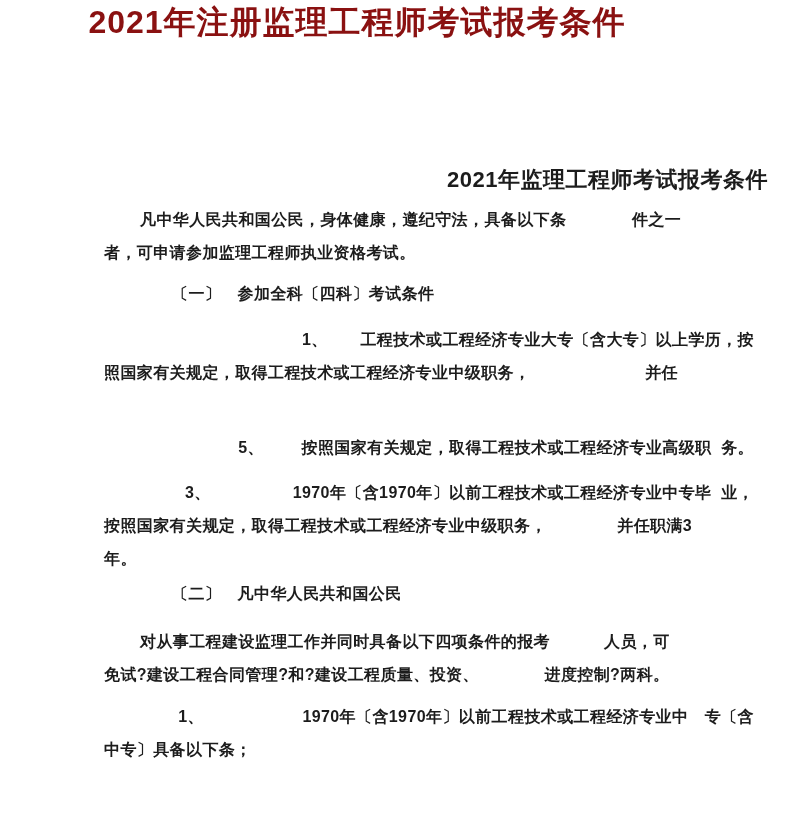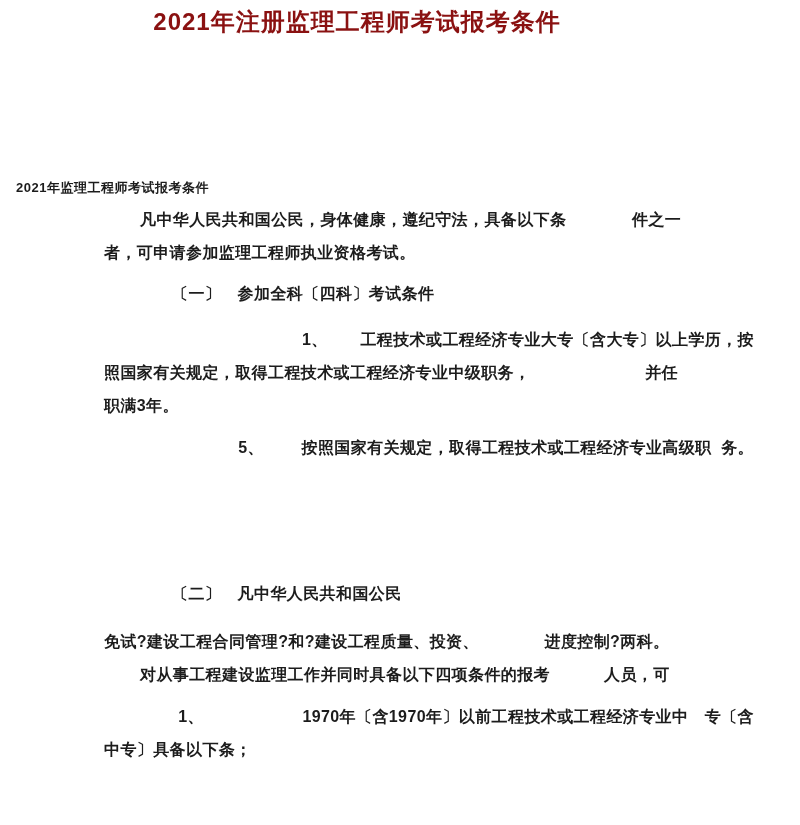--- a/index.html
+++ b/index.html
@@ -16,34 +16,34 @@
     font-family: "Liberation Sans", "DejaVu Sans", sans-serif;
     color: #1c1c1c;
   }
   .main-title {
     position: absolute;
     top: 2px;
     left: 0;
     width: 714px;
     margin: 0;
     text-align: center;
-    font-size: 24px;
+    font-size: 32px;
     line-height: 40px;
     font-weight: bold;
     letter-spacing: 1px;
     white-space: pre;
   }
   .doc-heading {
     position: absolute;
     top: 155px;
     left: 0;
     width: 760px;
-    margin: 16px;
-    text-align: left;
-    font-size: 13px;
+    margin: 8px;
+    text-align: right;
+    font-size: 22px;
     line-height: 33px;
     font-weight: bold;
     letter-spacing: 0.5px;
     white-space: pre;
   }
   .block {
     position: absolute;
     left: 104px;
     width: 650px;
     font-size: 16px;
@@ -72,35 +72,39 @@
   </div>
 
   <div class="block" style="top:203px">
     <div class="line first-para">凡中华人民共和国公民，身体健康，遵纪守法，具备以下条　　　　件之一</div>
     <div class="line">者，可申请参加监理工程师执业资格考试。</div>
   </div>
 
   <div class="block" style="top:323px">
     <div class="line first-item">1、　　工程技术或工程经济专业大专〔含大专〕以上学历，按</div>
     <div class="line">照国家有关规定，取得工程技术或工程经济专业中级职务，　　　　　　　并任</div>
-    <div class="line">职满3年。</div>
   </div>
 
   <div class="block" style="top:431px">
     <div class="line first-item">5、　　 按照国家有关规定，取得工程技术或工程经济专业高级职  务。</div>
   </div>
 
+  <div class="block" style="top:476px">
+    <div class="line first-item">3、　　　　　1970年〔含1970年〕以前工程技术或工程经济专业中专毕  业，</div>
+    <div class="line">按照国家有关规定，取得工程技术或工程经济专业中级职务，　　　　 并任职满3</div>
+    <div class="line">年。</div>
+  </div>
 
   <div class="block" style="top:577px">
     <div class="line first-head">〔二〕　凡中华人民共和国公民</div>
   </div>
 
   <div class="block" style="top:625px">
+    <div class="line first-para">对从事工程建设监理工作并同时具备以下四项条件的报考　　　 人员，可</div>
     <div class="line">免试?建设工程合同管理?和?建设工程质量、投资、　　　　进度控制?两科。</div>
-    <div class="line first-para">对从事工程建设监理工作并同时具备以下四项条件的报考　　　 人员，可</div>
   </div>
 
   <div class="block" style="top:700px">
     <div class="line first-item">1、　　　　　　1970年〔含1970年〕以前工程技术或工程经济专业中　专〔含</div>
     <div class="line">中专〕具备以下条；</div>
   </div>
 
 </div>
 
 </body></html>

